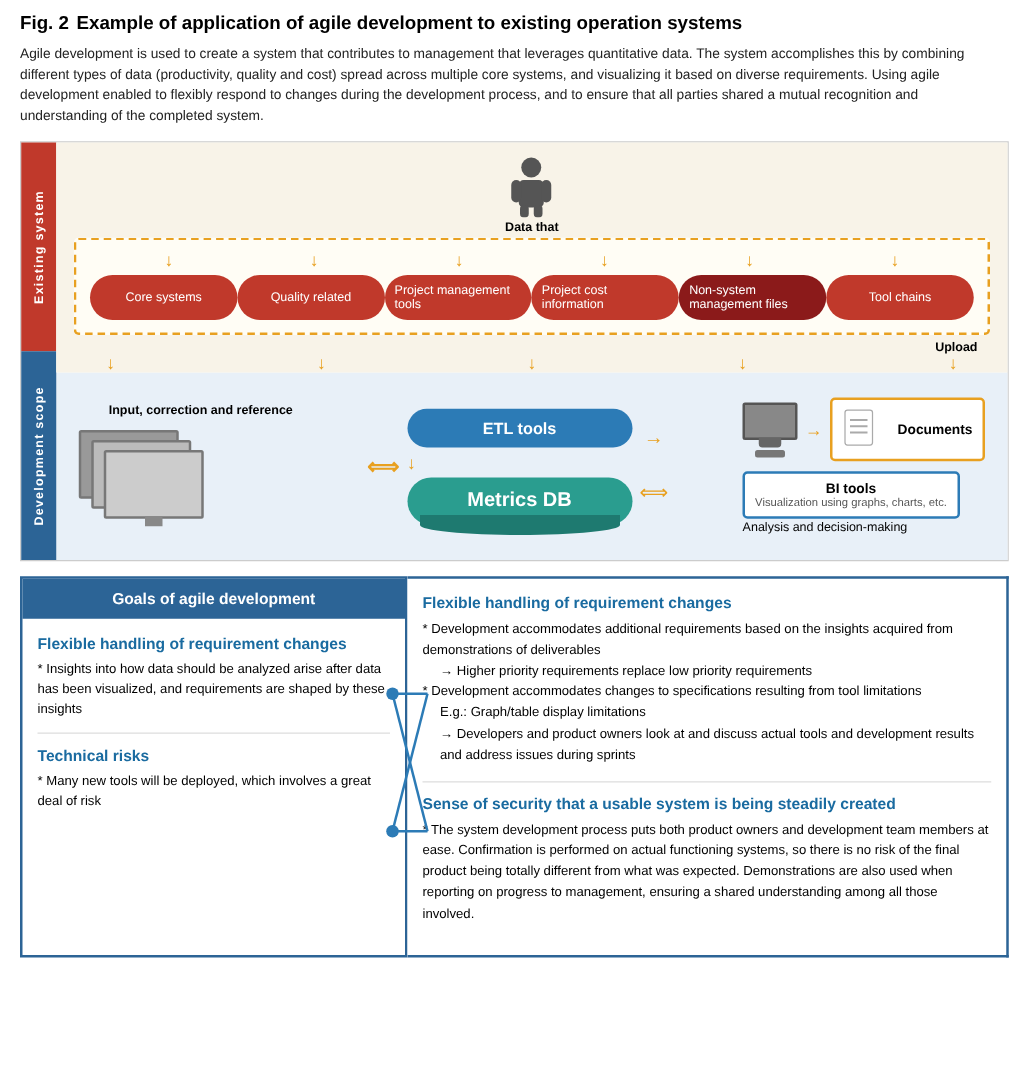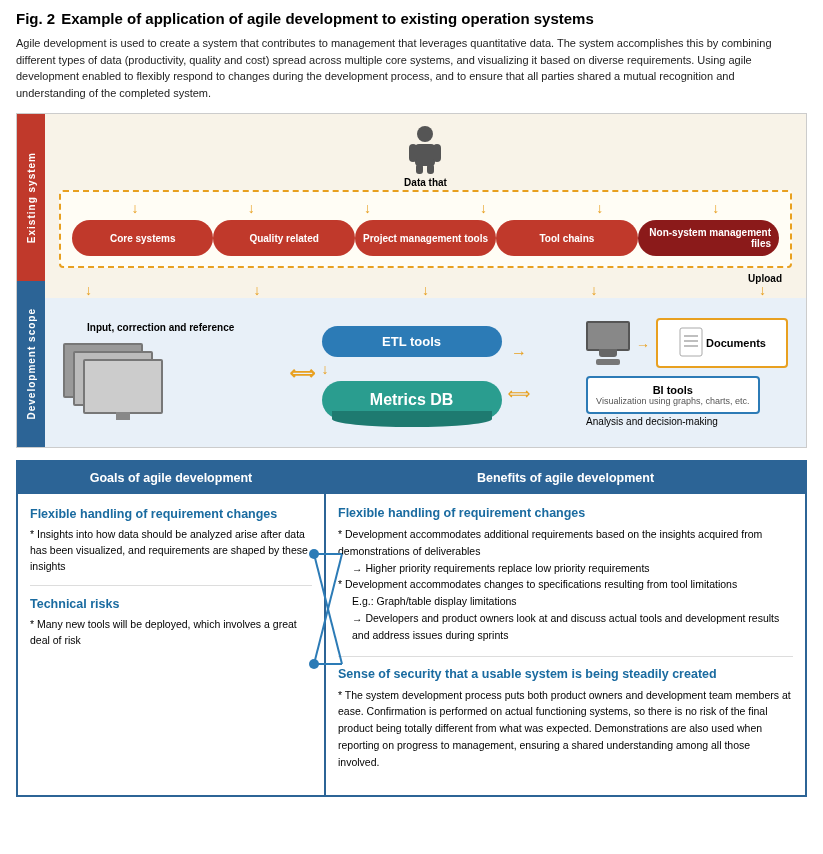--- a/index.html
+++ b/index.html
@@ -5,22 +5,22 @@
     * { box-sizing: border-box; margin: 0; padding: 0; }
     body { font-family: Arial, sans-serif; font-size: 12px; background: #fff; width: 823px; }
     .container { padding: 10px 16px; }
     
     
     .fig-title { font-size: 15px; font-weight: bold; margin-bottom: 8px; }
     .fig-title span { font-weight: bold; margin-right: 6px; }
     .fig-desc { font-size: 11px; line-height: 1.5; margin-bottom: 12px; color: #222; }
     .sys-box {
       background: #c0392b; color: white; border-radius: 20px;
-      padding: 5px 8px; font-size: 10px; font-weight: bold;
-      text-align: right; flex: 1;
+      padding: 5px 8px; font-size: 10px; font-weight: normal;
+      text-align: left; flex: 1;
       min-height: 36px; display: flex; align-items: center; justify-content: center;
     }
     .sys-box.dark { background: #8b1a1a; }
     
     .etl-box {
       background: #2c7bb6; color: white;
       border-radius: 20px; padding: 8px 30px;
       font-size: 13px; font-weight: bold; text-align: center;
       width: 180px;
     }
@@ -37,24 +37,24 @@
       bottom: -8px; left: 50%; transform: translateX(-50%);
       width: 160px; height: 16px;
       background: #1e7a70;
       border-radius: 0 0 50% 50%;
     }
     
     .documents-box {
       border: 2px solid #e8a020;
       background: white;
       border-radius: 4px;
-      padding: 6px 20px;
+      padding: 6px 8px;
       font-size: 11px; font-weight: bold;
       text-align: center;
-      display: flex; align-items: center; gap: 0;
+      display: flex; align-items: center; gap: 16px;
     }
     
     .bi-tools-box {
       border: 2px solid #2c7bb6;
       background: white;
       border-radius: 4px;
       padding: 6px 8px;
       font-size: 11px; font-weight: bold;
       text-align: center;
     }
@@ -233,22 +233,23 @@
             <span style="color:#e8a020;font-size:14px;">↓</span>
             <span style="color:#e8a020;font-size:14px;">↓</span>
             <span style="color:#e8a020;font-size:14px;">↓</span>
             <span style="color:#e8a020;font-size:14px;">↓</span>
             <span style="color:#e8a020;font-size:14px;">↓</span>
           </div>
           <div class="top-row-boxes">
             <div class="sys-box">Core systems</div>
             <div class="sys-box">Quality related</div>
             <div class="sys-box">Project management tools</div>
+            <div class="sys-box">Project cost information</div>
+            <div class="sys-box dark">Non-system management files</div>
             <div class="sys-box">Tool chains</div>
-            <div class="sys-box dark">Non-system management files</div>
           </div>
 
           <div style="position:absolute; right:8px; bottom:-18px; font-size:10px; font-weight:bold;">Upload</div>
         </div>
 
         <div style="display:flex; justify-content:space-between; padding: 10px 30px 0; margin-top:4px;">
           <span style="color:#e8a020;font-size:14px;">↓</span>
           <span style="color:#e8a020;font-size:14px;">↓</span>
           <span style="color:#e8a020;font-size:14px;">↓</span>
           <span style="color:#e8a020;font-size:14px;">↓</span>
@@ -343,21 +344,20 @@
 
           <div class="gi">
             <div class="gt">Technical risks</div>
             <div class="gp">* Many new tools will be deployed, which involves a great deal of risk</div>
           </div>
 
         </div>
       </div>
 
       <div class="panel-right">
-        <div class="ph">Benefits of agile development</div>
         <div class="pb">
 
           <div class="benefit-item">
             <div class="bt">Flexible handling of requirement changes</div>
             <div class="bp">
               <span>* Development accommodates additional requirements based on the insights acquired from demonstrations of deliverables</span><br>
               <span class="ind">→ Higher priority requirements replace low priority requirements</span>
               <span>* Development accommodates changes to specifications resulting from tool limitations</span><br>
               <span class="ind">E.g.: Graph/table display limitations</span>
               <span class="ind">→ Developers and product owners look at and discuss actual tools and development results and address issues during sprints</span>

